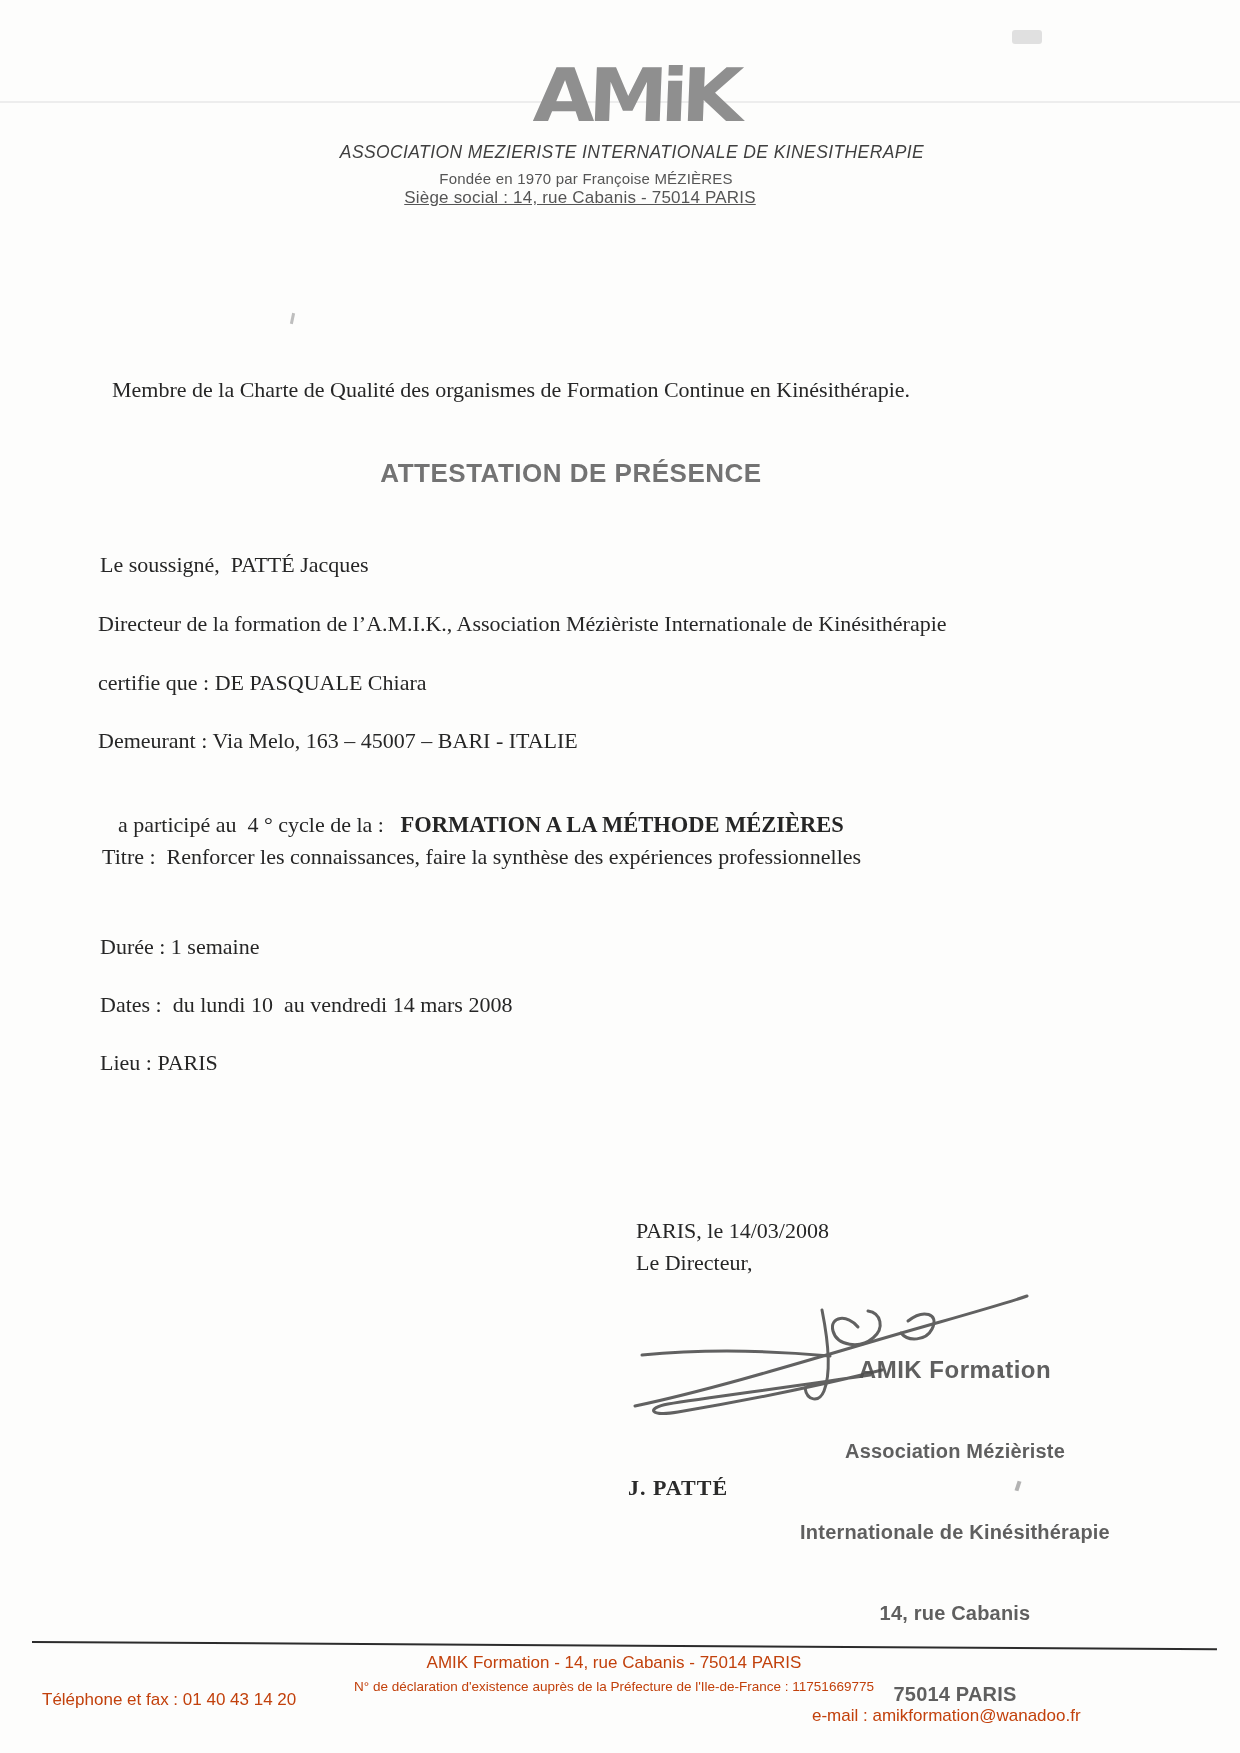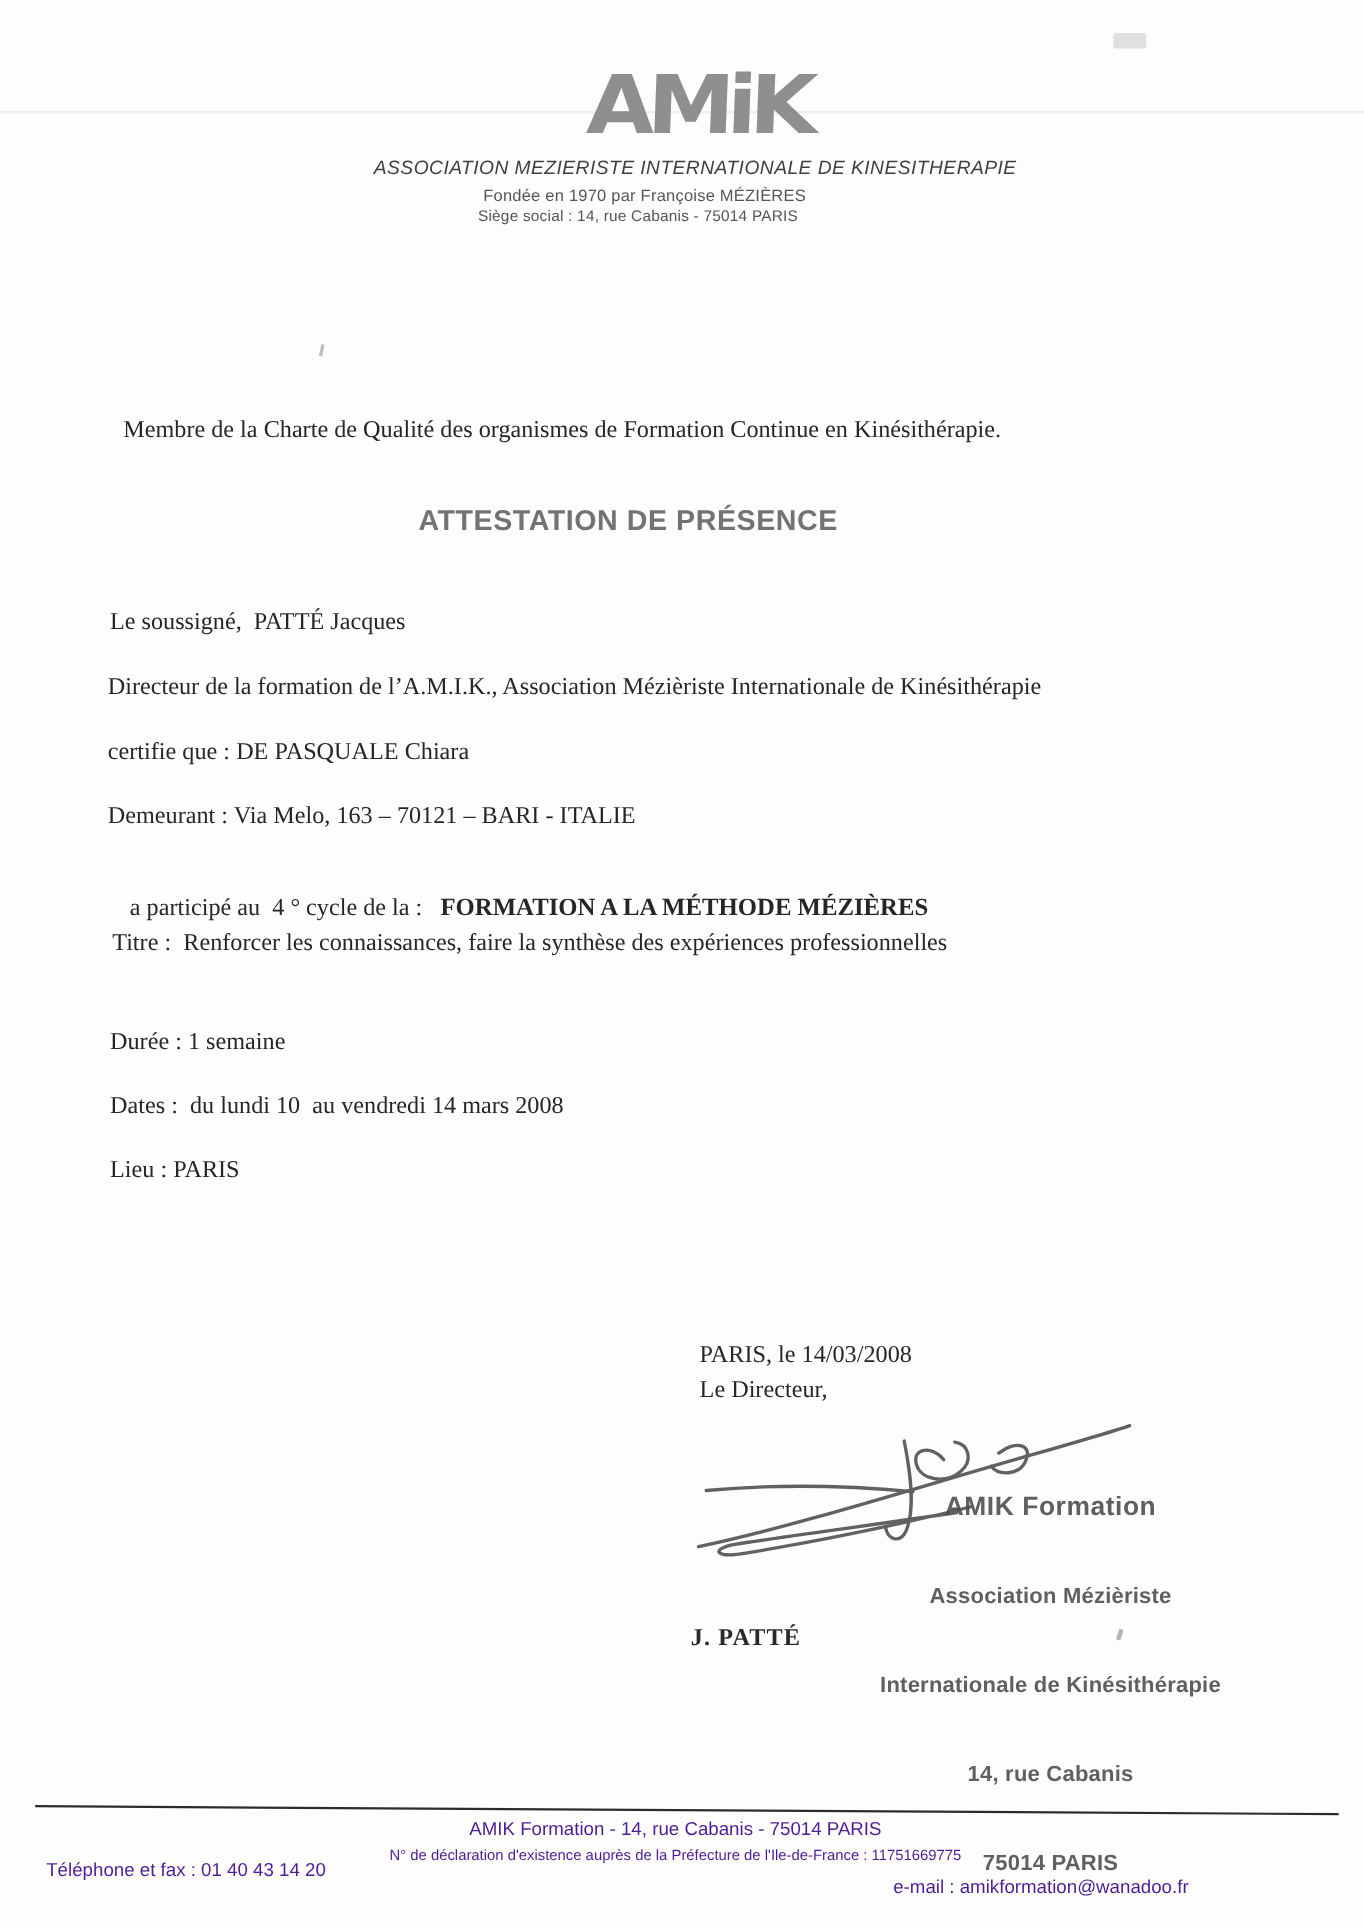--- a/index.html
+++ b/index.html
@@ -40,21 +40,21 @@
   .stamp .stamp-big { font-size:24px; letter-spacing:0.5px; line-height:29px; }
   .stamp .stamp-small { font-size:20px; letter-spacing:0.2px; }
   .signatory {
     font-family:"Liberation Serif","DejaVu Serif",serif;
     font-weight:600; font-size:22px; letter-spacing:1px; color:#2a2a2a;
   }
   .footer-rule {
     position:absolute; left:32px; top:1641px; width:1185px; height:2px;
     background:#2c2c2c; transform:rotate(0.35deg); transform-origin:left center;
   }
-  .footer-text { color:#4c1d95; }
+  .footer-text { color:#c2410c; }
   .scan-line {
     position:absolute; left:0; top:101px; width:1240px; height:2px;
     background:#e9e9e9; opacity:0.8;
   }
   .speck { position:absolute; background:#c9c9c9; opacity:0.55; }
 </style>
 </head>
 <body>
 
 <div class="page">
@@ -63,33 +63,33 @@
   <div class="speck" style="left:1012px; top:30px; width:30px; height:14px; border-radius:3px;"></div>
   <div class="speck" style="left:291px; top:313px; width:3px; height:11px; background:#8a8a8a; transform:rotate(12deg);"></div>
   <div class="speck" style="left:1016px; top:1481px; width:4px; height:10px; background:#777777; transform:rotate(18deg);"></div>
 
   <div class="abs logo-text" style="left:635px; top:56px; transform:translateX(-50%) scaleY(0.92) skewX(-2deg);">AMiK</div>
 
   <div class="abs sans tagline" style="left:632px; top:142px; transform:translateX(-50%);">ASSOCIATION MEZIERISTE INTERNATIONALE DE KINESITHERAPIE</div>
 
   <div class="abs sans header-small" style="left:586px; top:170px; transform:translateX(-50%);">Fondée en 1970 par Françoise MÉZIÈRES</div>
 
-  <div class="abs sans header-small" style="left:580px; top:188px; transform:translateX(-50%); font-size:14px;">Siège social : 14, rue Cabanis - 75014 PARIS</div>
+  <div class="abs sans header-small" style="left:580px; top:188px; transform:translateX(-50%); font-size:17px;text-decoration:underline;">Siège social : 14, rue Cabanis - 75014 PARIS</div>
 
   <div class="abs serif" style="left:112px; top:377px;">Membre de la Charte de Qualité des organismes de Formation Continue en Kinésithérapie.</div>
 
   <div class="abs doc-title" style="left:571px; top:458px; transform:translateX(-50%);">ATTESTATION DE PRÉSENCE</div>
 
   <div class="abs serif" style="left:100px; top:552px;">Le soussigné,  PATTÉ Jacques</div>
 
   <div class="abs serif" style="left:98px; top:611px;">Directeur de la formation de l’A.M.I.K., Association Mézièriste Internationale de Kinésithérapie</div>
 
   <div class="abs serif" style="left:98px; top:670px;">certifie que : DE PASQUALE Chiara</div>
 
-  <div class="abs serif" style="left:98px; top:728px;">Demeurant : Via Melo, 163 – 70121 – BARI - ITALIE</div>
+  <div class="abs serif" style="left:98px; top:728px;">Demeurant : Via Melo, 163 – 45007 – BARI - ITALIE</div>
 
   <div class="abs serif" style="left:96px; top:786px;">
     <span>a participé au  4 ° cycle de la :   </span><span class="bold-course">FORMATION A LA MÉTHODE MÉZIÈRES</span>
   </div>
 
   <div class="abs serif" style="left:102px; top:844px;">Titre :  Renforcer les connaissances, faire la synthèse des expériences professionnelles</div>
 
   <div class="abs serif" style="left:100px; top:934px;">Durée : 1 semaine</div>
 
   <div class="abs serif" style="left:100px; top:992px;">Dates :  du lundi 10  au vendredi 14 mars 2008</div>

